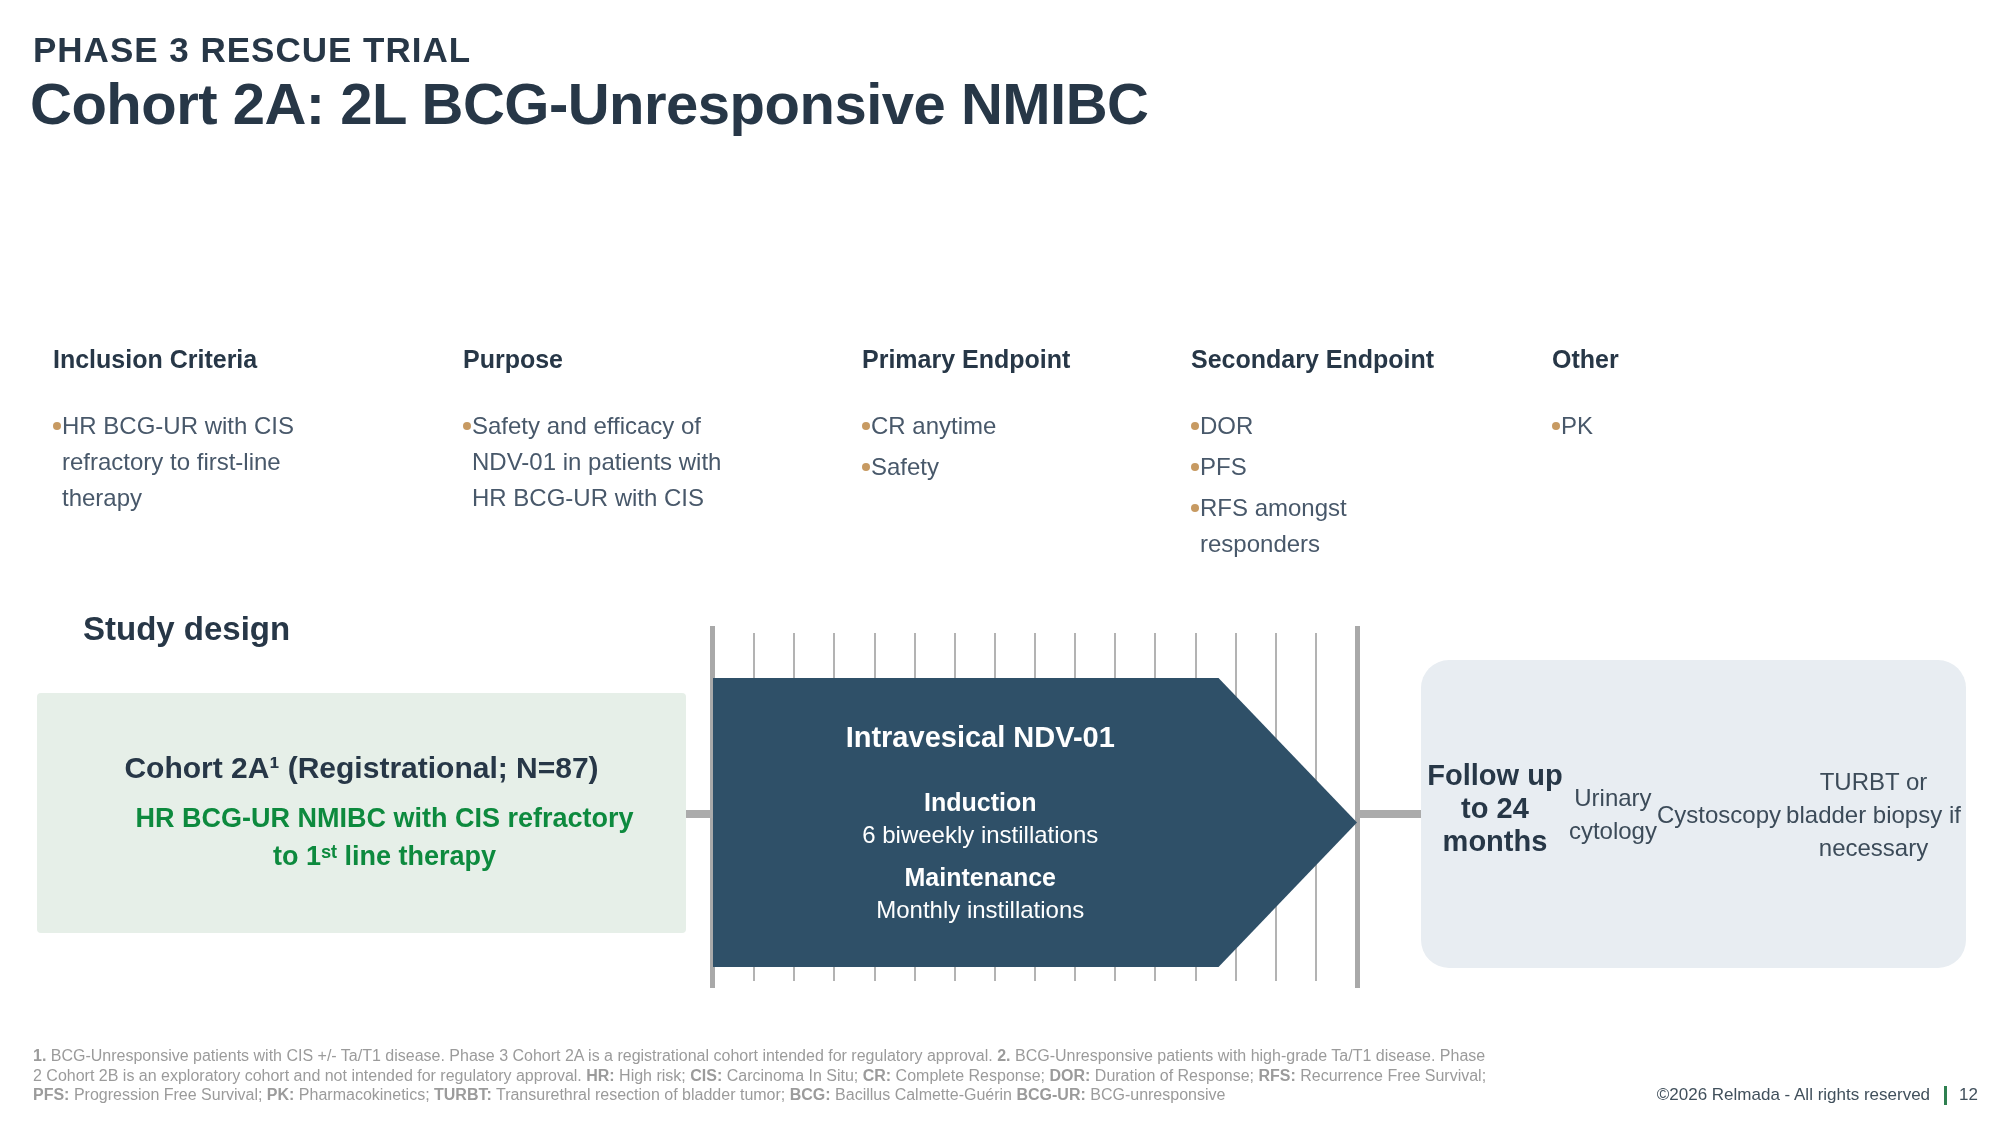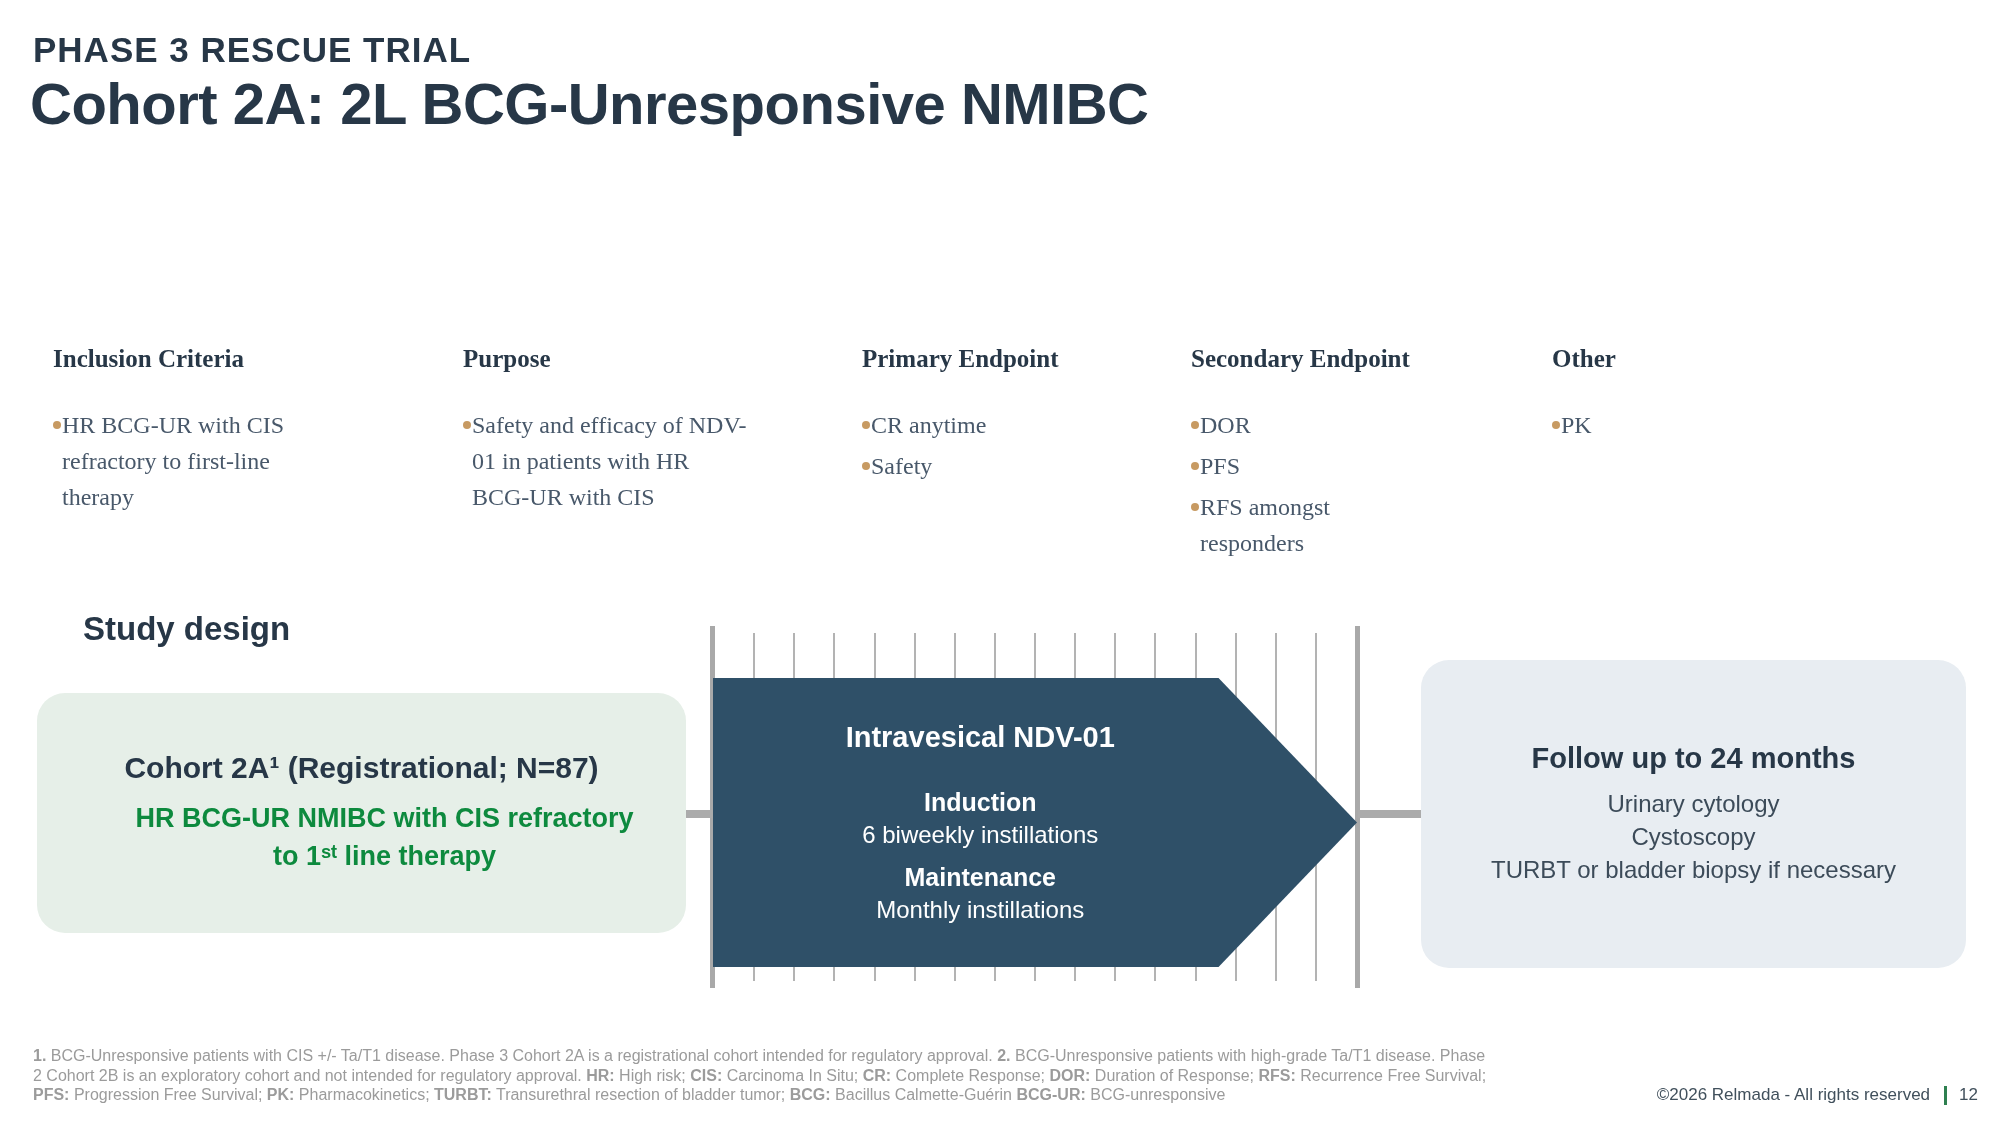--- a/index.html
+++ b/index.html
@@ -21,39 +21,39 @@
   .slide{position:relative;width:2000px;height:1125px;background:#fff;overflow:hidden;}
 
   .kicker{position:absolute;left:33px;top:30px;font-size:35px;font-weight:700;
     letter-spacing:1px;color:var(--heading);}
   .title{position:absolute;left:30px;top:70px;font-size:58px;font-weight:700;
     letter-spacing:-0.5px;color:var(--heading);}
   .subtitle{position:absolute;left:38px;top:148px;font-size:31px;font-weight:700;
     line-height:39px;color:var(--heading);}
 
   
-  .col{position:absolute;top:345px;font-family:Liberation Serif, serif;}
+  .col{position:absolute;top:345px;}
   .col-header{font-size:25px;font-weight:700;color:var(--heading);margin-bottom:34px;}
   .bullets{list-style:none;}
   .bullets li{display:flex;gap:1px;margin-bottom:5px;}
   .dot{flex:0 0 auto;width:8px;height:8px;border-radius:50%;
     background:var(--bullet-dot);margin-top:14px;}
   .li-text{font-size:24px;line-height:36px;color:var(--body-text);}
   .col1{left:53px;}  .col1 .li-text{width:252px;}
   .col2{left:463px;} .col2 .li-text{width:280px;}
   .col3{left:862px;} .col3 .li-text{width:220px;}
   .col4{left:1191px;}.col4 .li-text{width:172px;}
   .col5{left:1552px;}.col5 .li-text{width:150px;}
 
   .study-heading{position:absolute;left:83px;top:610px;font-size:33px;font-weight:700;
     color:var(--heading);}
 
   
   .cohort-box{position:absolute;left:37px;top:693px;width:649px;height:240px;
-    background:var(--green-box-bg);border-radius:28px;display:flex;flex-direction:column;
+    background:var(--green-box-bg);border-radius:4px;display:flex;flex-direction:column;
     align-items:center;justify-content:center;text-align:center;}
   .cohort-title{font-size:30px;font-weight:700;color:var(--heading);margin-bottom:14px;}
   .cohort-sub{font-size:27px;font-weight:700;color:var(--green-text);line-height:38px;margin-left:46px;}
 
   
   .timeline{position:absolute;left:710px;top:626px;width:650px;height:362px;
     display:flex;justify-content:space-between;align-items:stretch;}
   .tl-end{width:5px;background:var(--timeline-gray);}
   .tick{width:2px;height:348px;align-self:center;background:#b3b3b3;}
   .connector{position:absolute;height:8px;background:#ababab;}
@@ -68,21 +68,21 @@
   .arrow-inner{position:absolute;left:0;top:0;bottom:0;width:83%;display:flex;
     flex-direction:column;align-items:center;justify-content:center;
     text-align:center;color:#ffffff;}
   .arrow-title{font-size:29px;font-weight:700;margin-bottom:20px;}
   .arrow-label{font-size:25px;font-weight:700;margin-top:14px;}
   .arrow-detail{font-size:24px;margin-top:4px;font-weight:400;}
 
   
   .followup-box{position:absolute;left:1421px;top:660px;width:545px;height:308px;
     background:var(--followup-box-bg);border-radius:28px;display:flex;
-    flex-direction:column;align-items:center;justify-content:center;text-align:center;}
+    align-items:center;justify-content:center;text-align:center;}
   .followup-title{font-size:29px;font-weight:700;color:var(--heading);margin-bottom:12px;}
   .followup-line{font-size:24px;line-height:33px;color:#3c4b59;}
 
   
   .footnote{position:absolute;left:33px;top:1046px;width:1700px;
     font-size:16px;line-height:19.5px;color:var(--footnote-gray);}
   .footnote b,.footnote .b{font-weight:700;}
   .footer{position:absolute;right:22px;top:1085px;display:flex;align-items:center;
     font-size:17px;color:var(--footer-text);}
   .footer-sep{display:inline-block;width:3px;height:19px;margin:0 12px 0 14px;

